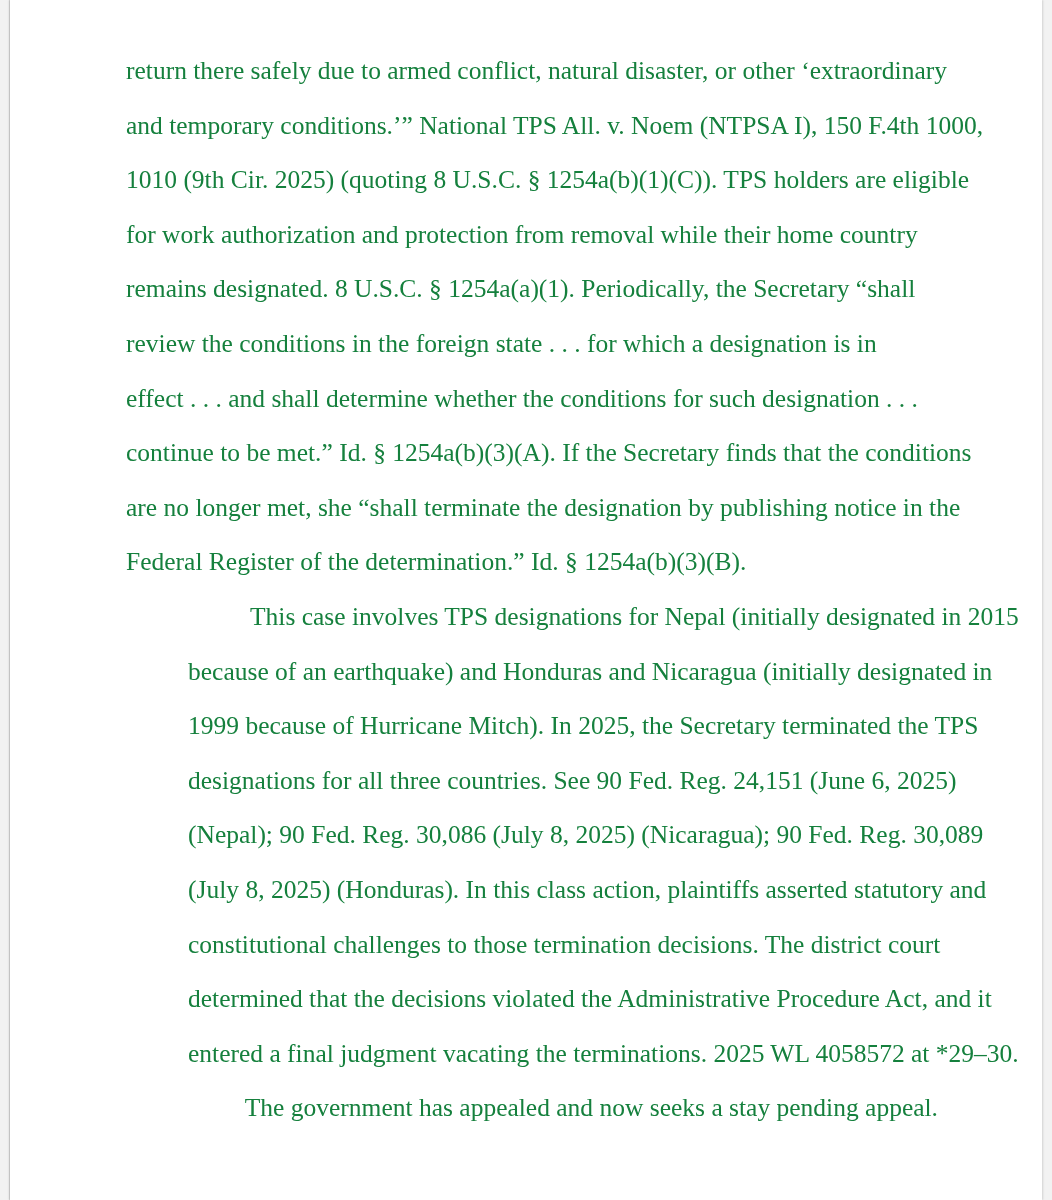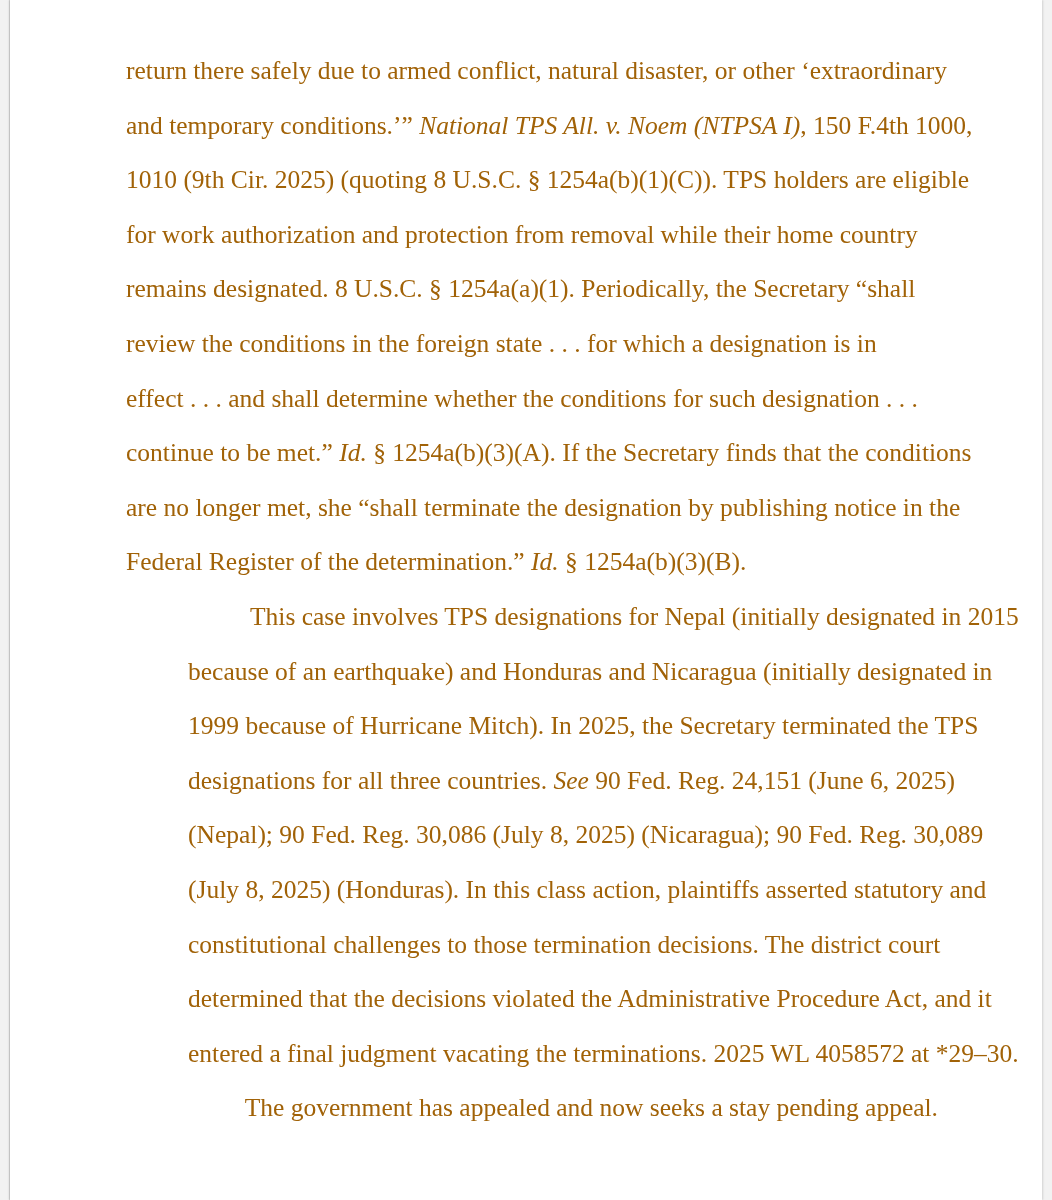--- a/index.html
+++ b/index.html
@@ -66,21 +66,20 @@
 
   
   .doc-line {
     display: block;
     height: 54.6px;
     white-space: pre;
     overflow: visible;
   }
 
   .doc-line .ital {
-    font-style: italic;
   }
 
   
   .page-edge-left, .page-edge-right {
     position: absolute;
     top: 0;
     width: 1px;
     height: 1200px;
     background: #d8d8d8;
   }
@@ -89,20 +88,20 @@
 </style>
 </head>
 <body>
 
 <div id="viewer" style="background: rgb(242, 242, 242);">
 
   <div class="page-edge-left"></div>
   <div class="page-edge-right"></div>
 
   <div id="page-sheet" style="background: rgb(255, 255, 255);">
-    <div id="document-body" style="color: #a16207;">
+    <div id="document-body" style="color: #15803d;">
 
     <p class="doc-paragraph"><span class="doc-line"><span>return there safely due to armed conflict, natural disaster, or other ‘extraordinary</span></span><span class="doc-line"><span>and temporary conditions.’” </span><span class="ital">National TPS All. v. Noem (NTPSA I)</span><span>, 150 F.4th 1000,</span></span><span class="doc-line"><span>1010 (9th Cir. 2025) (quoting 8 U.S.C. § 1254a(b)(1)(C)). TPS holders are eligible</span></span><span class="doc-line"><span>for work authorization and protection from removal while their home country</span></span><span class="doc-line"><span>remains designated. 8 U.S.C. § 1254a(a)(1). Periodically, the Secretary “shall</span></span><span class="doc-line"><span>review the conditions in the foreign state . . . for which a designation is in</span></span><span class="doc-line"><span>effect . . . and shall determine whether the conditions for such designation . . .</span></span><span class="doc-line"><span>continue to be met.” </span><span class="ital">Id.</span><span> § 1254a(b)(3)(A). If the Secretary finds that the conditions</span></span><span class="doc-line"><span>are no longer met, she “shall terminate the designation by publishing notice in the</span></span><span class="doc-line"><span>Federal Register of the determination.” </span><span class="ital">Id.</span><span> § 1254a(b)(3)(B).</span></span></p>
         <p class="doc-paragraph indented"><span class="doc-line" style="padding-left: 62px;"><span>This case involves TPS designations for Nepal (initially designated in 2015</span></span><span class="doc-line"><span>because of an earthquake) and Honduras and Nicaragua (initially designated in</span></span><span class="doc-line"><span>1999 because of Hurricane Mitch). In 2025, the Secretary terminated the TPS</span></span><span class="doc-line"><span>designations for all three countries. </span><span class="ital">See</span><span> 90 Fed. Reg. 24,151 (June 6, 2025)</span></span><span class="doc-line"><span>(Nepal); 90 Fed. Reg. 30,086 (July 8, 2025) (Nicaragua); 90 Fed. Reg. 30,089</span></span><span class="doc-line"><span>(July 8, 2025) (Honduras). In this class action, plaintiffs asserted statutory and</span></span><span class="doc-line"><span>constitutional challenges to those termination decisions. The district court</span></span><span class="doc-line"><span>determined that the decisions violated the Administrative Procedure Act, and it</span></span><span class="doc-line"><span>entered a final judgment vacating the terminations. 2025 WL 4058572 at *29–30.</span></span><span class="doc-line"><span>The government has appealed and now seeks a stay pending appeal.</span></span></p>
       </div>
   </div>
 
 </div>
 
 </body></html>

